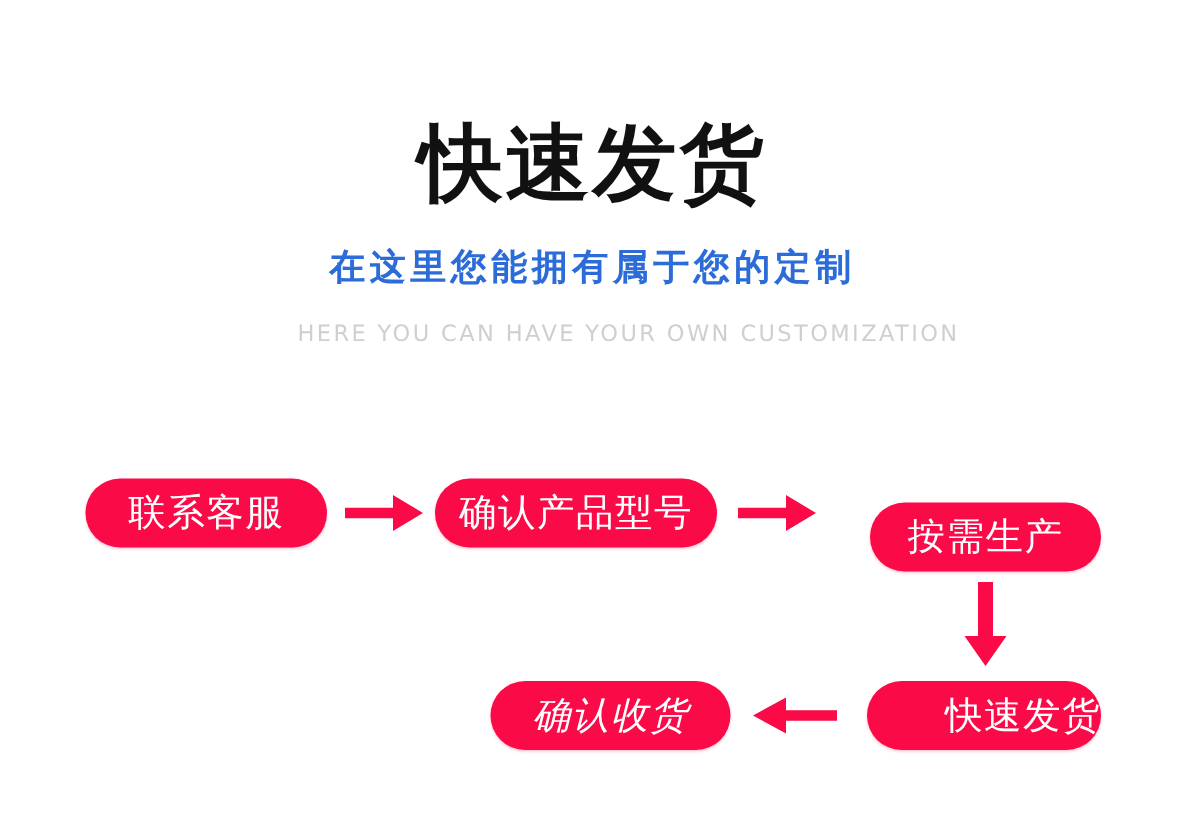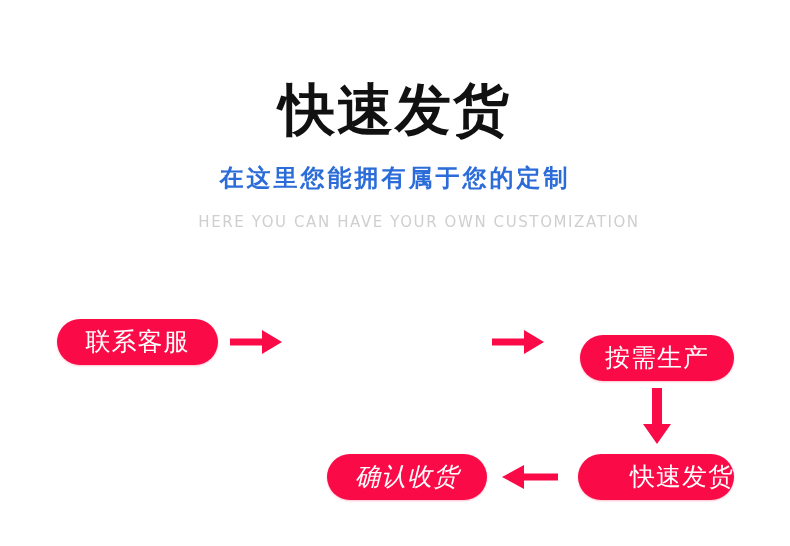--- a/index.html
+++ b/index.html
@@ -142,20 +142,23 @@
   <div class="pill" id="pill-1">
     <span class="pill-label">联系客服</span>
   </div>
 
   <div class="arrow arrow-h" id="arrow-1">
     <svg viewBox="0 0 52 30" preserveAspectRatio="none" aria-hidden="true">
       <path d="M0 11.5 H32 V3 L52 15 L32 27 V18.5 H0 Z" fill="#fa0a46"></path>
     </svg>
   </div>
 
+  <div class="pill" id="pill-2">
+    <span class="pill-label">确认产品型号</span>
+  </div>
 
   <div class="arrow arrow-h" id="arrow-2">
     <svg viewBox="0 0 52 30" preserveAspectRatio="none" aria-hidden="true">
       <path d="M0 11.5 H32 V3 L52 15 L32 27 V18.5 H0 Z" fill="#fa0a46"></path>
     </svg>
   </div>
 
   <div class="pill" id="pill-3">
     <span class="pill-label">按需生产</span>
   </div>

